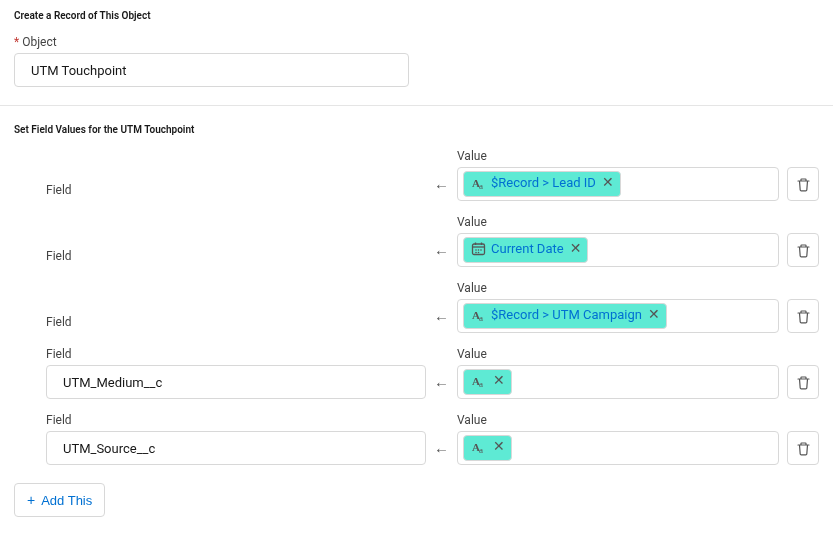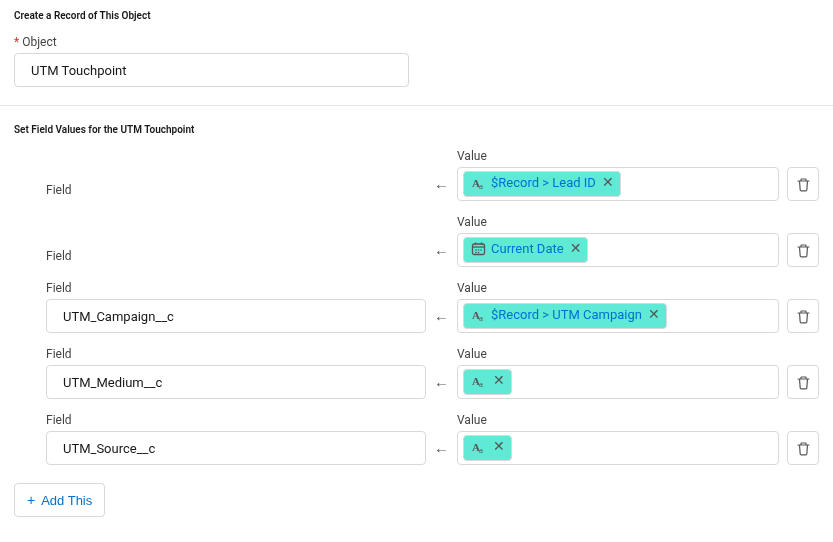--- a/index.html
+++ b/index.html
@@ -187,23 +187,20 @@
       </div>
       <div class="trash-btn">
         <svg viewBox="0 0 15 15">
           <use href="#icon-trash"></use>
         </svg>
       </div>
     </div>
     <div class="mapping-row">
       <div class="col-field">
         <div class="label">Field</div>
-        <div class="input" style="width: 380px;">
-          <span>UTM_Campaign__c</span>
-        </div>
       </div>
       <div class="col-arrow">←</div>
       <div class="col-value">
         <div class="label">Value</div>
         <div class="value-box">
           <span class="pill">
             <span class="pill-icon">
               <svg viewBox="0 0 15 15">
                 <use href="#icon-text"></use>
               </svg>

